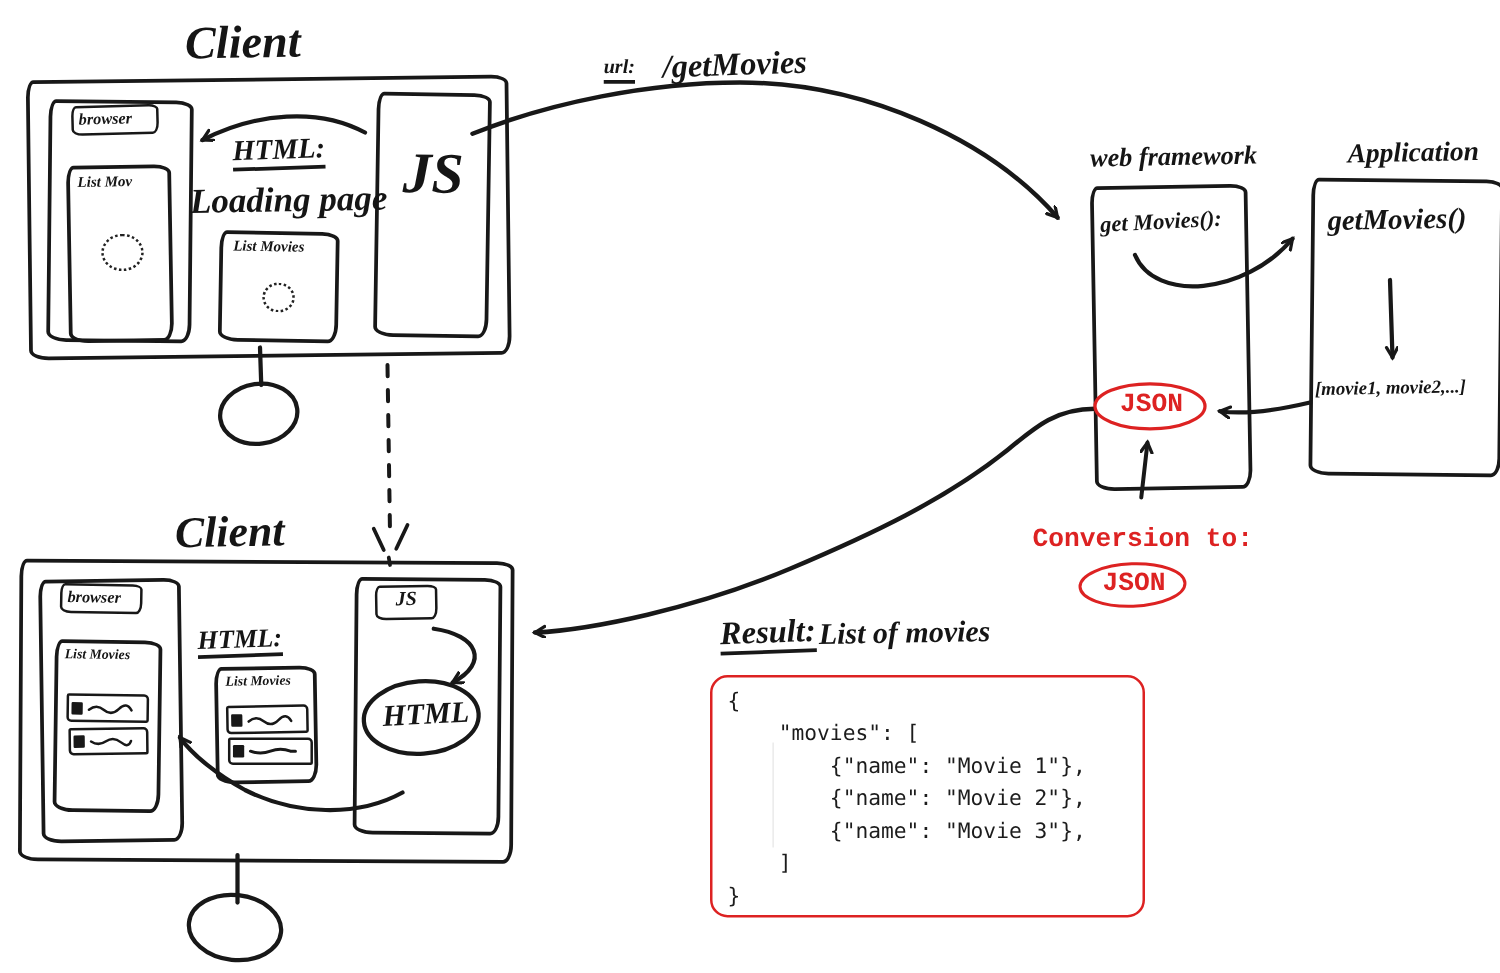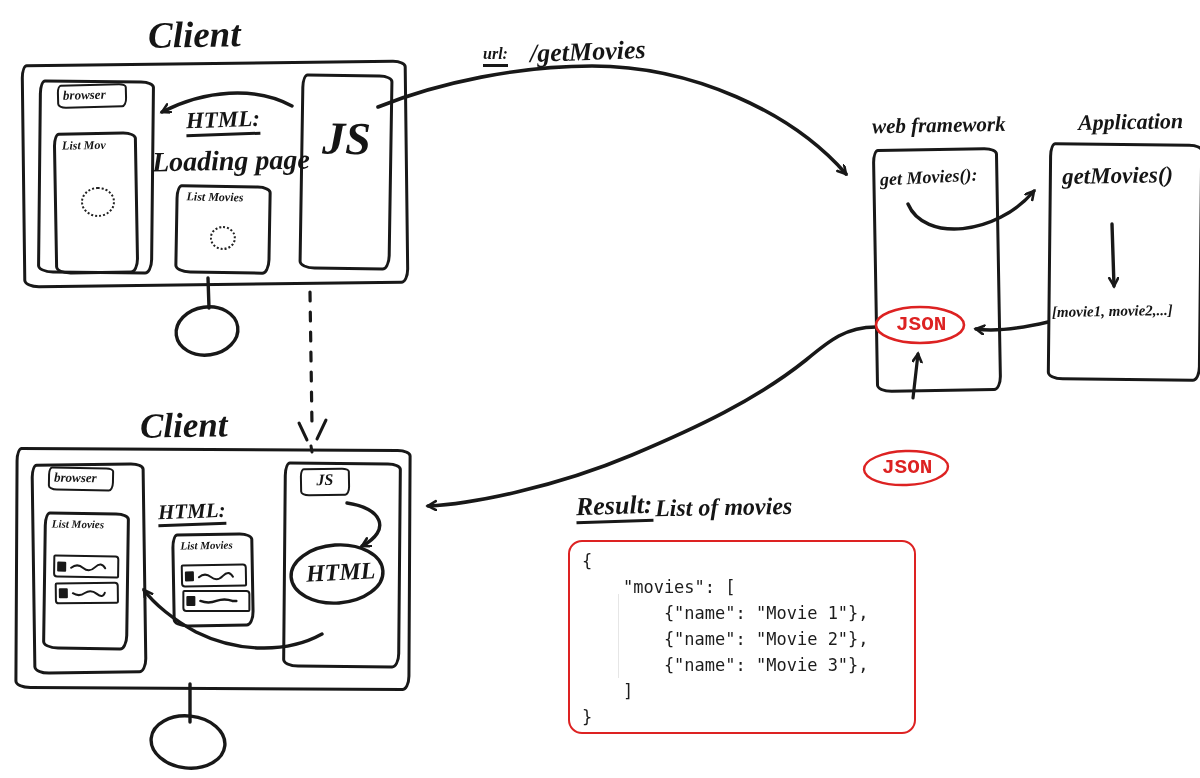--- a/index.html
+++ b/index.html
@@ -159,20 +159,21 @@
   <span class="hand abs" style="left:530px;top:38px;font-size:26px;transform:rotate(-2deg);">/getMovies</span>
 
   <span class="hand abs" style="left:872px;top:114px;font-size:21px;transform:rotate(-1deg);">web framework</span>
   <span class="hand abs" style="left:880px;top:168px;font-size:18px;transform:rotate(-3deg);">get Movies():</span>
   <span class="mono abs red" style="left:896px;top:313px;font-size:21px;font-weight:bold;">JSON</span>
 
   <span class="hand abs" style="left:1078px;top:110px;font-size:22px;transform:rotate(-1deg);">Application</span>
   <span class="hand abs" style="left:1062px;top:164px;font-size:23px;transform:rotate(-1deg);">getMovies()</span>
   <span class="hand abs" style="left:1052px;top:304px;font-size:15px;transform:rotate(-1deg);">[movie1, movie2,...]</span>
 
+  <span class="mono abs red" style="left:826px;top:421px;font-size:21px;font-weight:bold;">Conversion to:</span>
   <span class="mono abs red" style="left:882px;top:456px;font-size:21px;font-weight:bold;">JSON</span>
 
   <span class="hand abs ul" style="left:576px;top:492px;font-size:26px;transform:rotate(-2deg);">Result:</span>
   <span class="hand abs" style="left:655px;top:495px;font-size:24px;transform:rotate(-1deg);">List of movies</span>
 
   <span class="hand abs" style="left:140px;top:408px;font-size:35px;transform:rotate(-1deg);">Client</span>
   <span class="hand abs ul" style="left:158px;top:500px;font-size:21px;transform:rotate(-2deg);">HTML:</span>
   <span class="hand abs" style="left:306px;top:560px;font-size:24px;transform:rotate(-3deg);">HTML</span>
 
 </div>

